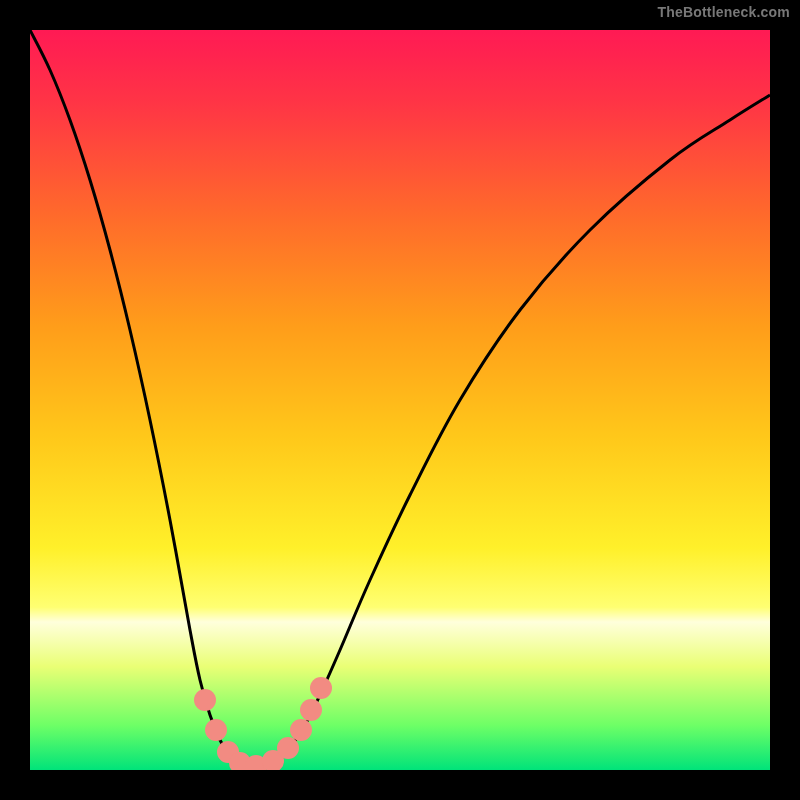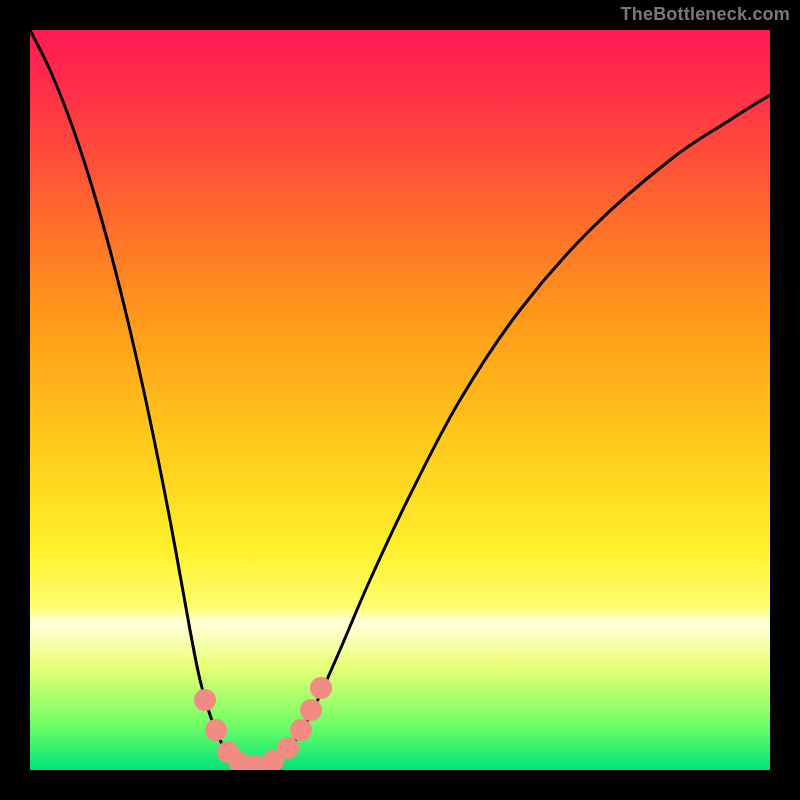--- a/index.html
+++ b/index.html
@@ -16,21 +16,21 @@
     top: 0;
     width: 800px;
     height: 800px;
     background: #000;
   }
   .watermark {
     position: absolute;
     top: 4px;
     right: 10px;
     font-family: Arial, Helvetica, sans-serif;
-    font-size: 18px;
+    font-size: 14px;
     font-weight: 600;
     color: #787878;
     letter-spacing: 0.2px;
   }
   svg {
     display: block;
   }
 </style>
 </head>
 <body>

